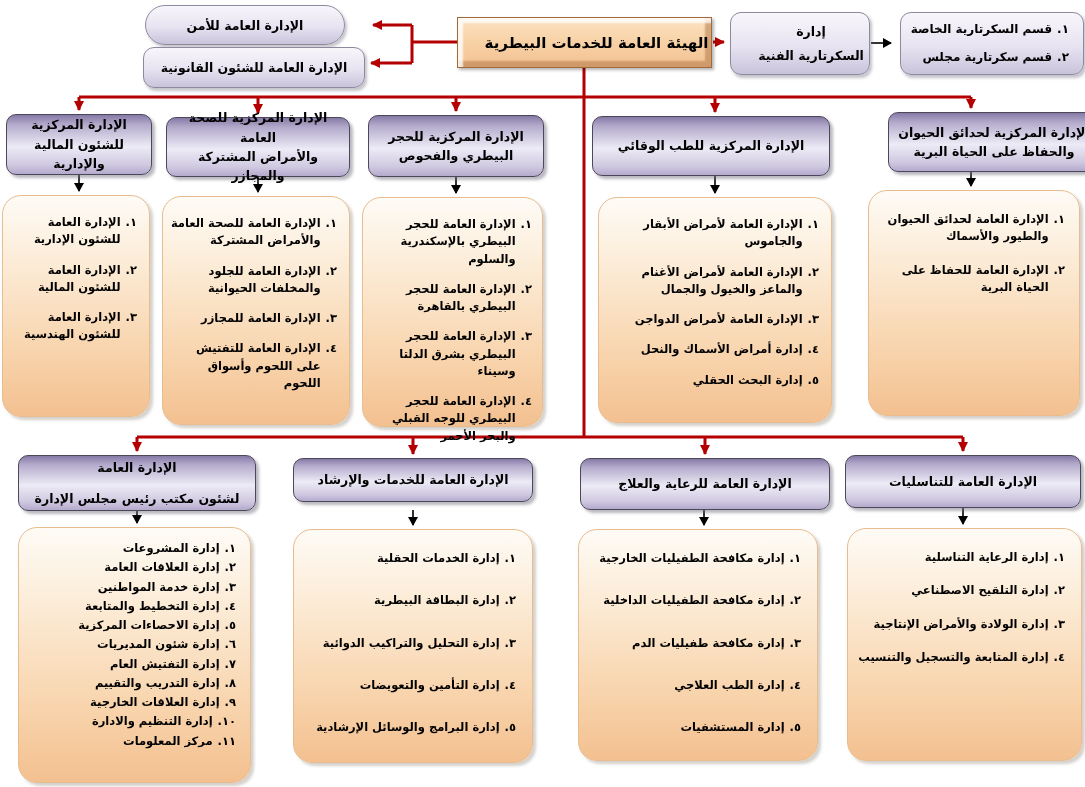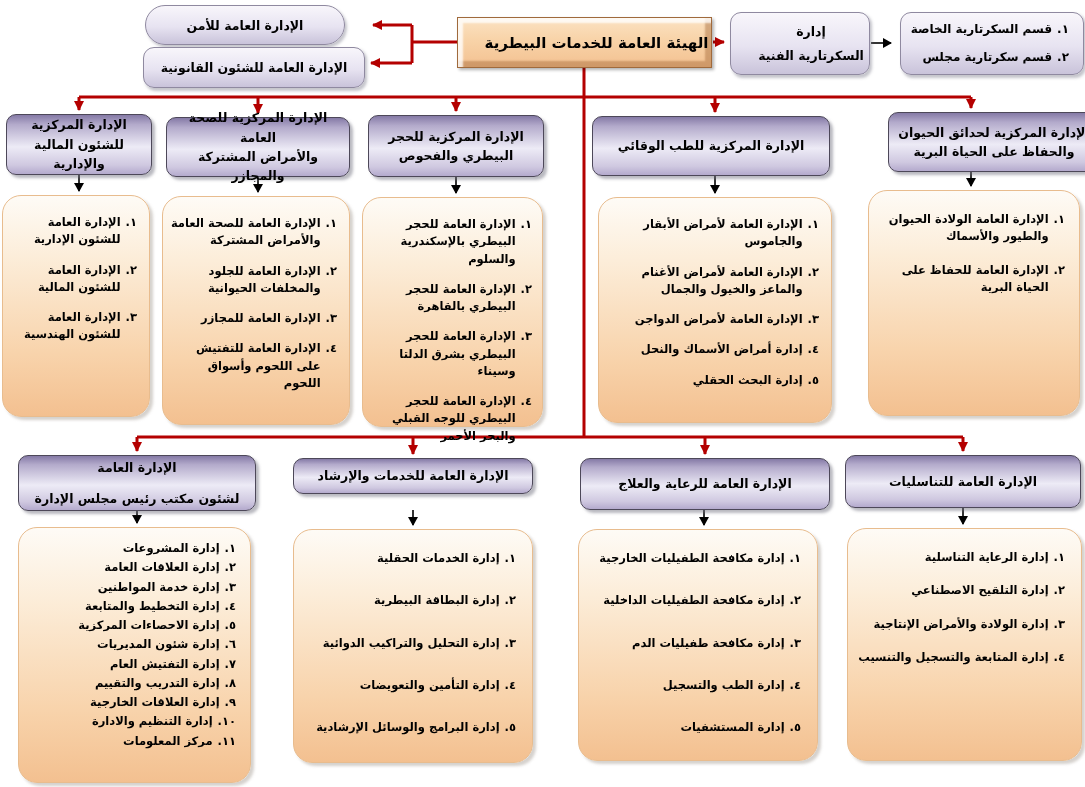--- a/index.html
+++ b/index.html
@@ -236,34 +236,34 @@
         <div class="li">
         <span class="num">٥.</span>
         <span class="txt">إدارة البحث الحقلي</span>
       </div>
       </div>
   </div>
   <div class="node peach sp-lg" style="left:868px;top:190px;width:212px;height:226px;padding:20px 14px 4px 6px;">
     <div class="list">
         <div class="li">
         <span class="num">١.</span>
-        <span class="txt">الإدارة العامة الولادة الحيوان والطيور والأسماك</span>
+        <span class="txt">الإدارة العامة لحدائق الحيوان والطيور والأسماك</span>
       </div>
         <div class="li">
         <span class="num">٢.</span>
         <span class="txt">الإدارة العامة للحفاظ على الحياة البرية</span>
       </div>
       </div>
   </div>
 
   <div class="node hdr" style="left:18px;top:455px;width:238px;height:56px;justify-content:space-between;" dir="rtl">
     <div class="hl">الإدارة العامة</div>
     <div class="hl">لشئون مكتب رئيس مجلس الإدارة</div>
   </div>
-  <div class="node hdr" style="left:293px;top:458px;width:240px;height:36px;" dir="rtl">
+  <div class="node hdr" style="left:293px;top:458px;width:240px;height:44px;" dir="rtl">
     <div class="hl">الإدارة العامة للخدمات والإرشاد</div>
 
   </div>
   <div class="node hdr" style="left:580px;top:458px;width:250px;height:52px;" dir="rtl">
     <div class="hl">الإدارة العامة للرعاية والعلاج</div>
 
   </div>
   <div class="node hdr" style="left:845px;top:455px;width:236px;height:53px;" dir="rtl">
     <div class="hl">الإدارة العامة للتناسليات</div>
 
@@ -350,21 +350,21 @@
         <div class="li">
         <span class="num">٢.</span>
         <span class="txt">إدارة مكافحة الطفيليات الداخلية</span>
       </div>
         <div class="li">
         <span class="num">٣.</span>
         <span class="txt">إدارة مكافحة طفيليات الدم</span>
       </div>
         <div class="li">
         <span class="num">٤.</span>
-        <span class="txt">إدارة الطب والتسجيل</span>
+        <span class="txt">إدارة الطب العلاجي</span>
       </div>
         <div class="li">
         <span class="num">٥.</span>
         <span class="txt">إدارة المستشفيات</span>
       </div>
       </div>
   </div>
   <div class="node peach sp-lg" style="left:847px;top:528px;width:235px;height:233px;padding:20px 16px 4px 6px;">
     <div class="list">
         <div class="li">

